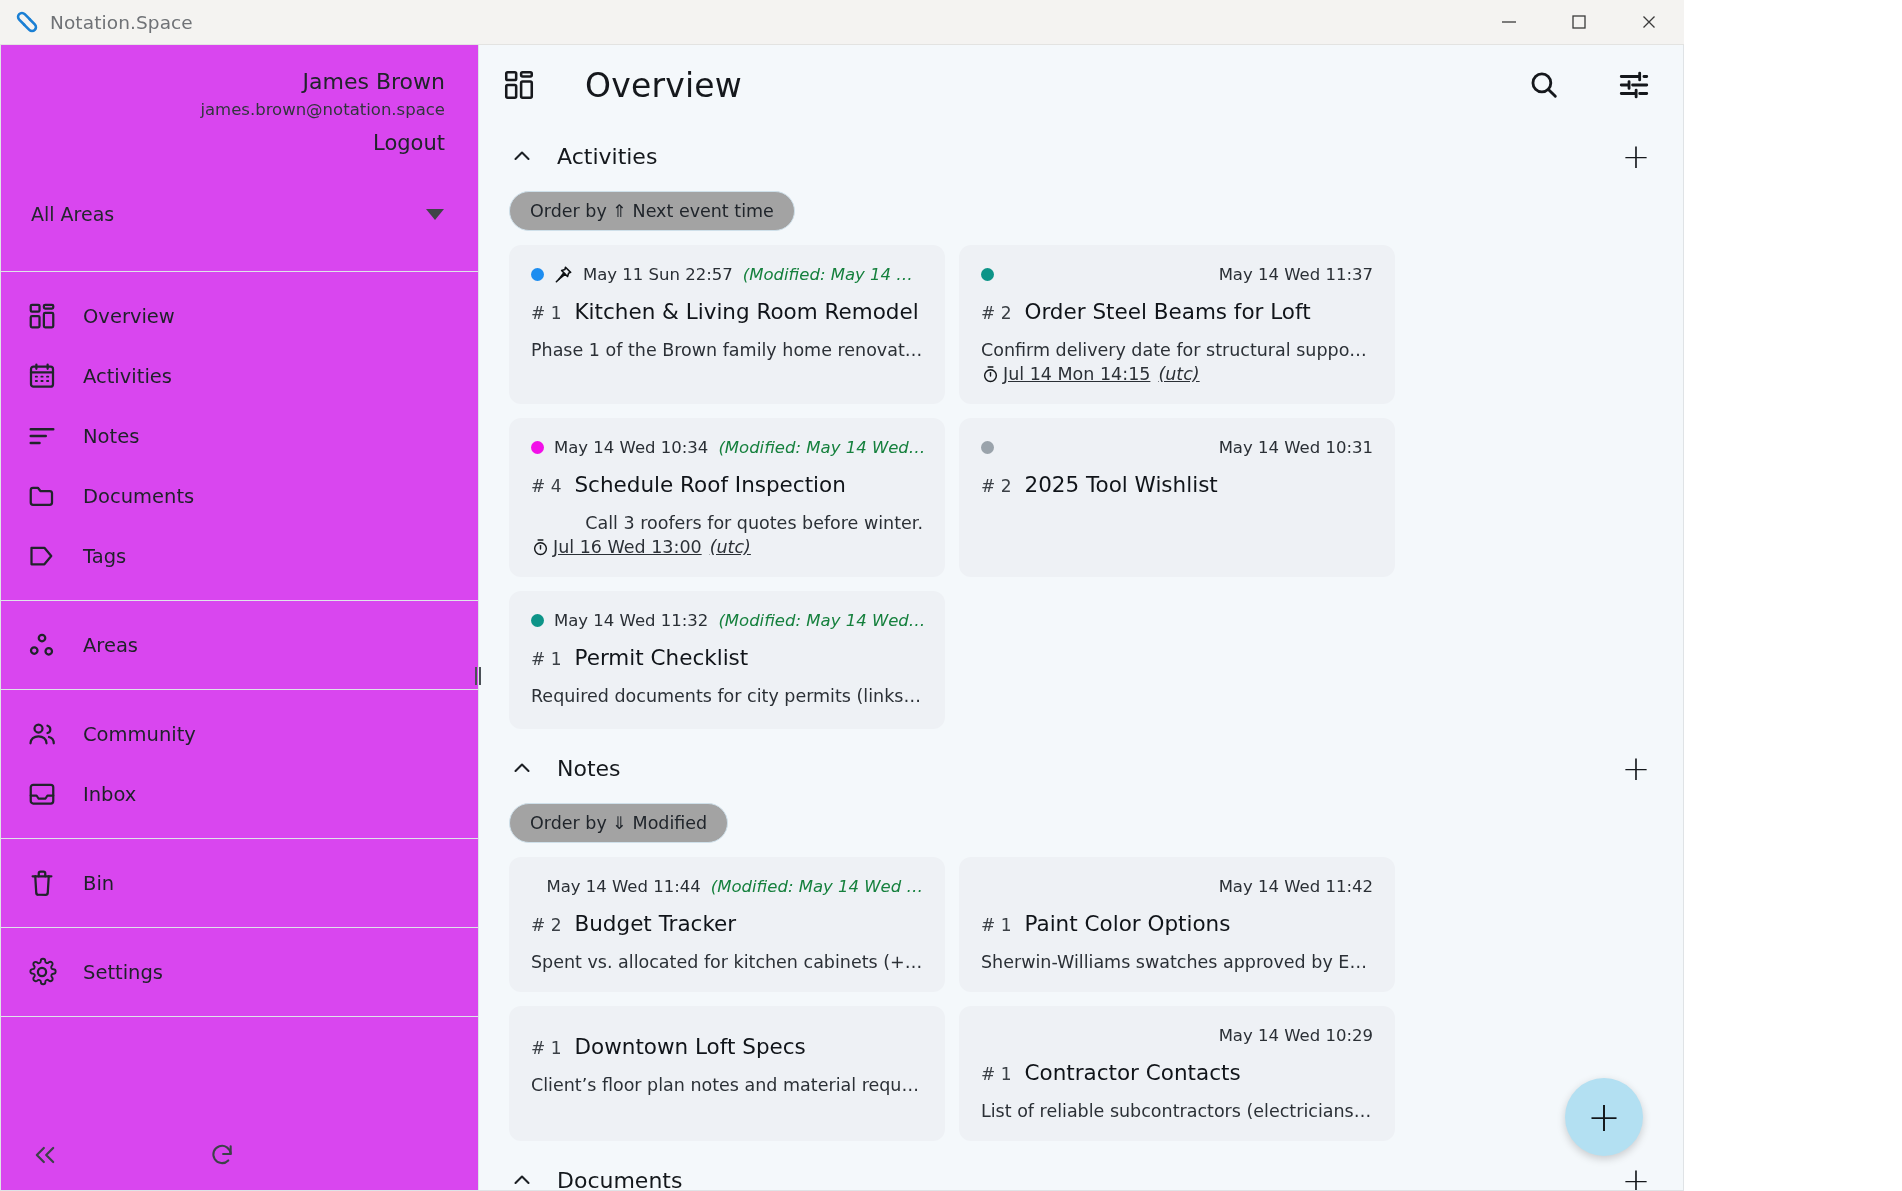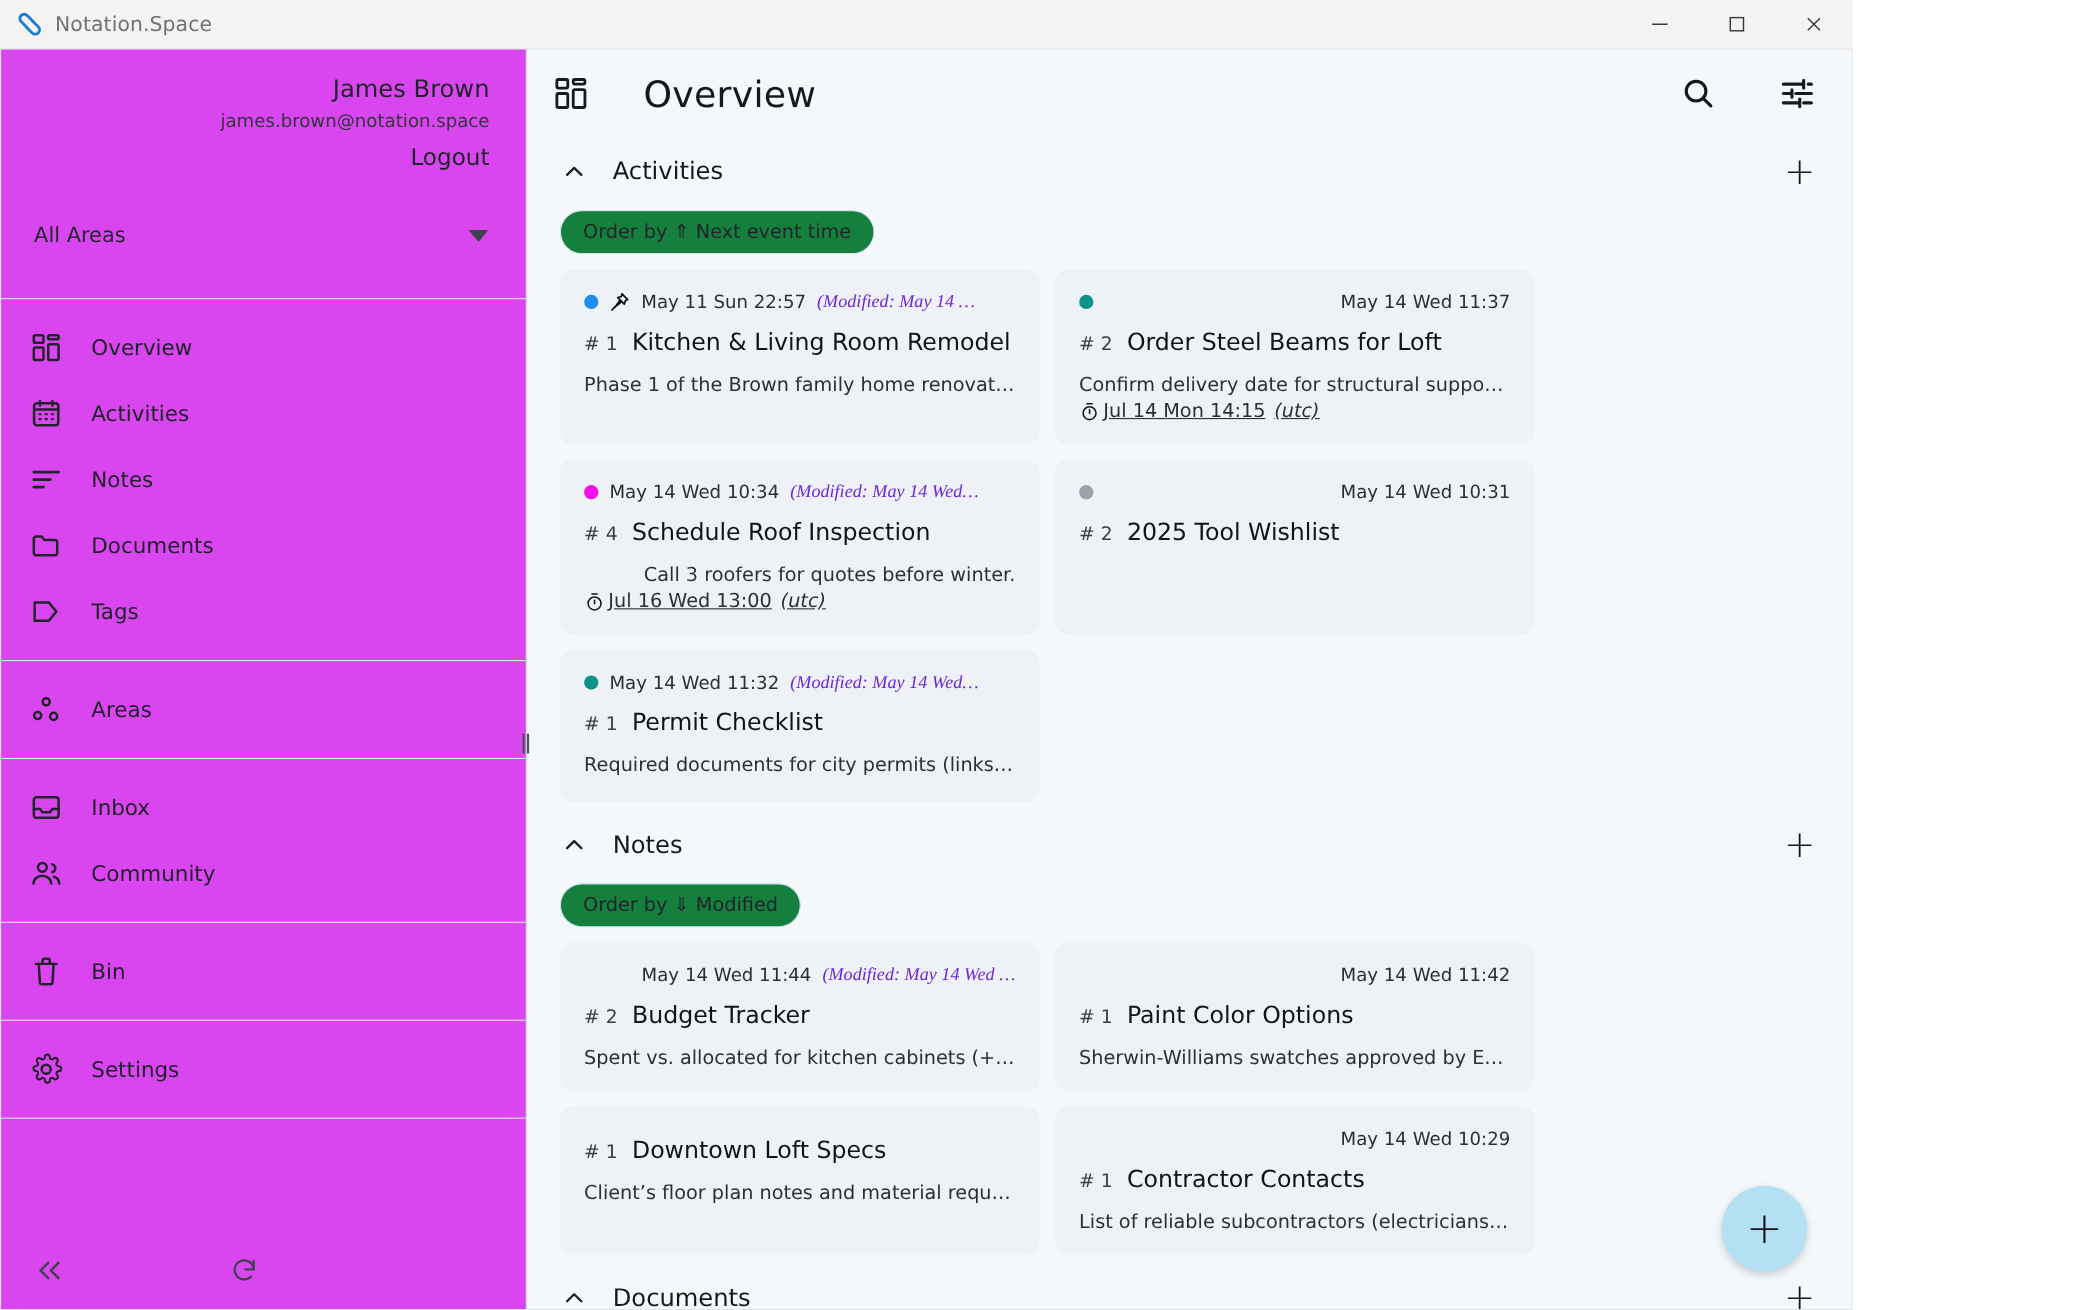--- a/index.html
+++ b/index.html
@@ -174,21 +174,21 @@
 
   .order-chip {
     display: inline-flex;
     align-items: center;
     height: 40px;
     padding: 0 20px;
     border: 1px solid #cfe0ea;
     border-radius: 21px;
     font-size: 17.5px;
     color: #20252b;
-    background: #15803d;
+    background: #a3a3a3;
     margin: 4px 0 14px 30px;
     cursor: pointer;
     white-space: nowrap;
   }
 
   .cards {
     display: flex;
     flex-wrap: wrap;
     gap: 14px;
     padding: 0 30px 8px 30px;
@@ -208,21 +208,21 @@
     gap: 10px;
     min-height: 26px;
     font-size: 16.5px;
     color: #2a2f35;
     white-space: nowrap;
     overflow: hidden;
   }
   .dot { width: 13px; height: 13px; border-radius: 50%; flex: 0 0 13px; }
   .pin-ico { flex: 0 0 18px; color: #111; display: flex; align-items: center; }
   .card-date { }
-  .card-mod { font-style: italic; color: #6d28d9; font-family: Liberation Serif, serif; }
+  .card-mod { font-style: italic; color: #15803d; }
   .card-top.right { justify-content: flex-end; }
   .card-title {
     display: flex;
     align-items: baseline;
     gap: 13px;
     margin-top: 12px;
     white-space: nowrap;
     overflow: hidden;
   }
   .card-num { font-size: 17px; color: #3b4046; }
@@ -375,35 +375,35 @@
                 </svg>
               </span>
               <span class="nav-label">Areas</span>
             </div>
           </div>
           <div class="side-sep"></div>
           <div class="nav-group">
             <div class="nav-item">
               <span class="nav-ico">
                 <svg width="30" height="30" viewBox="0 0 24 24" fill="none" stroke="#20242a" stroke-width="1.8" stroke-linecap="round" stroke-linejoin="round">
-                  <rect x="3" y="4.6" width="18" height="15" rx="2"></rect>
-                  <path d="M3 13.2h4.6l1.6 2.4h5.6l1.6-2.4H21"></path>
-                </svg>
-              </span>
-              <span class="nav-label">Inbox</span>
-            </div>
-            <div class="nav-item">
-              <span class="nav-ico">
-                <svg width="30" height="30" viewBox="0 0 24 24" fill="none" stroke="#20242a" stroke-width="1.8" stroke-linecap="round" stroke-linejoin="round">
                   <circle cx="9.2" cy="7.6" r="3.2"></circle>
                   <path d="M2.8 19.4c0-3.4 2.9-5.6 6.4-5.6s6.4 2.2 6.4 5.6"></path>
                   <path d="M16.4 5.4a3 3 0 0 1 0 5.8M17.6 14.4c2.2.6 3.8 2.3 3.8 5"></path>
                 </svg>
               </span>
               <span class="nav-label">Community</span>
+            </div>
+            <div class="nav-item">
+              <span class="nav-ico">
+                <svg width="30" height="30" viewBox="0 0 24 24" fill="none" stroke="#20242a" stroke-width="1.8" stroke-linecap="round" stroke-linejoin="round">
+                  <rect x="3" y="4.6" width="18" height="15" rx="2"></rect>
+                  <path d="M3 13.2h4.6l1.6 2.4h5.6l1.6-2.4H21"></path>
+                </svg>
+              </span>
+              <span class="nav-label">Inbox</span>
             </div>
           </div>
           <div class="side-sep"></div>
           <div class="nav-group">
             <div class="nav-item">
               <span class="nav-ico">
                 <svg width="30" height="30" viewBox="0 0 24 24" fill="none" stroke="#20242a" stroke-width="1.8" stroke-linecap="round" stroke-linejoin="round">
                   <path d="M4.5 6.6h15"></path>
                   <path d="M6.6 6.6 7.4 20a1.6 1.6 0 0 0 1.6 1.4h6a1.6 1.6 0 0 0 1.6-1.4l.8-13.4"></path>
                   <path d="M9.4 6.6V4.2a1.4 1.4 0 0 1 1.4-1.4h2.4a1.4 1.4 0 0 1 1.4 1.4v2.4"></path>

